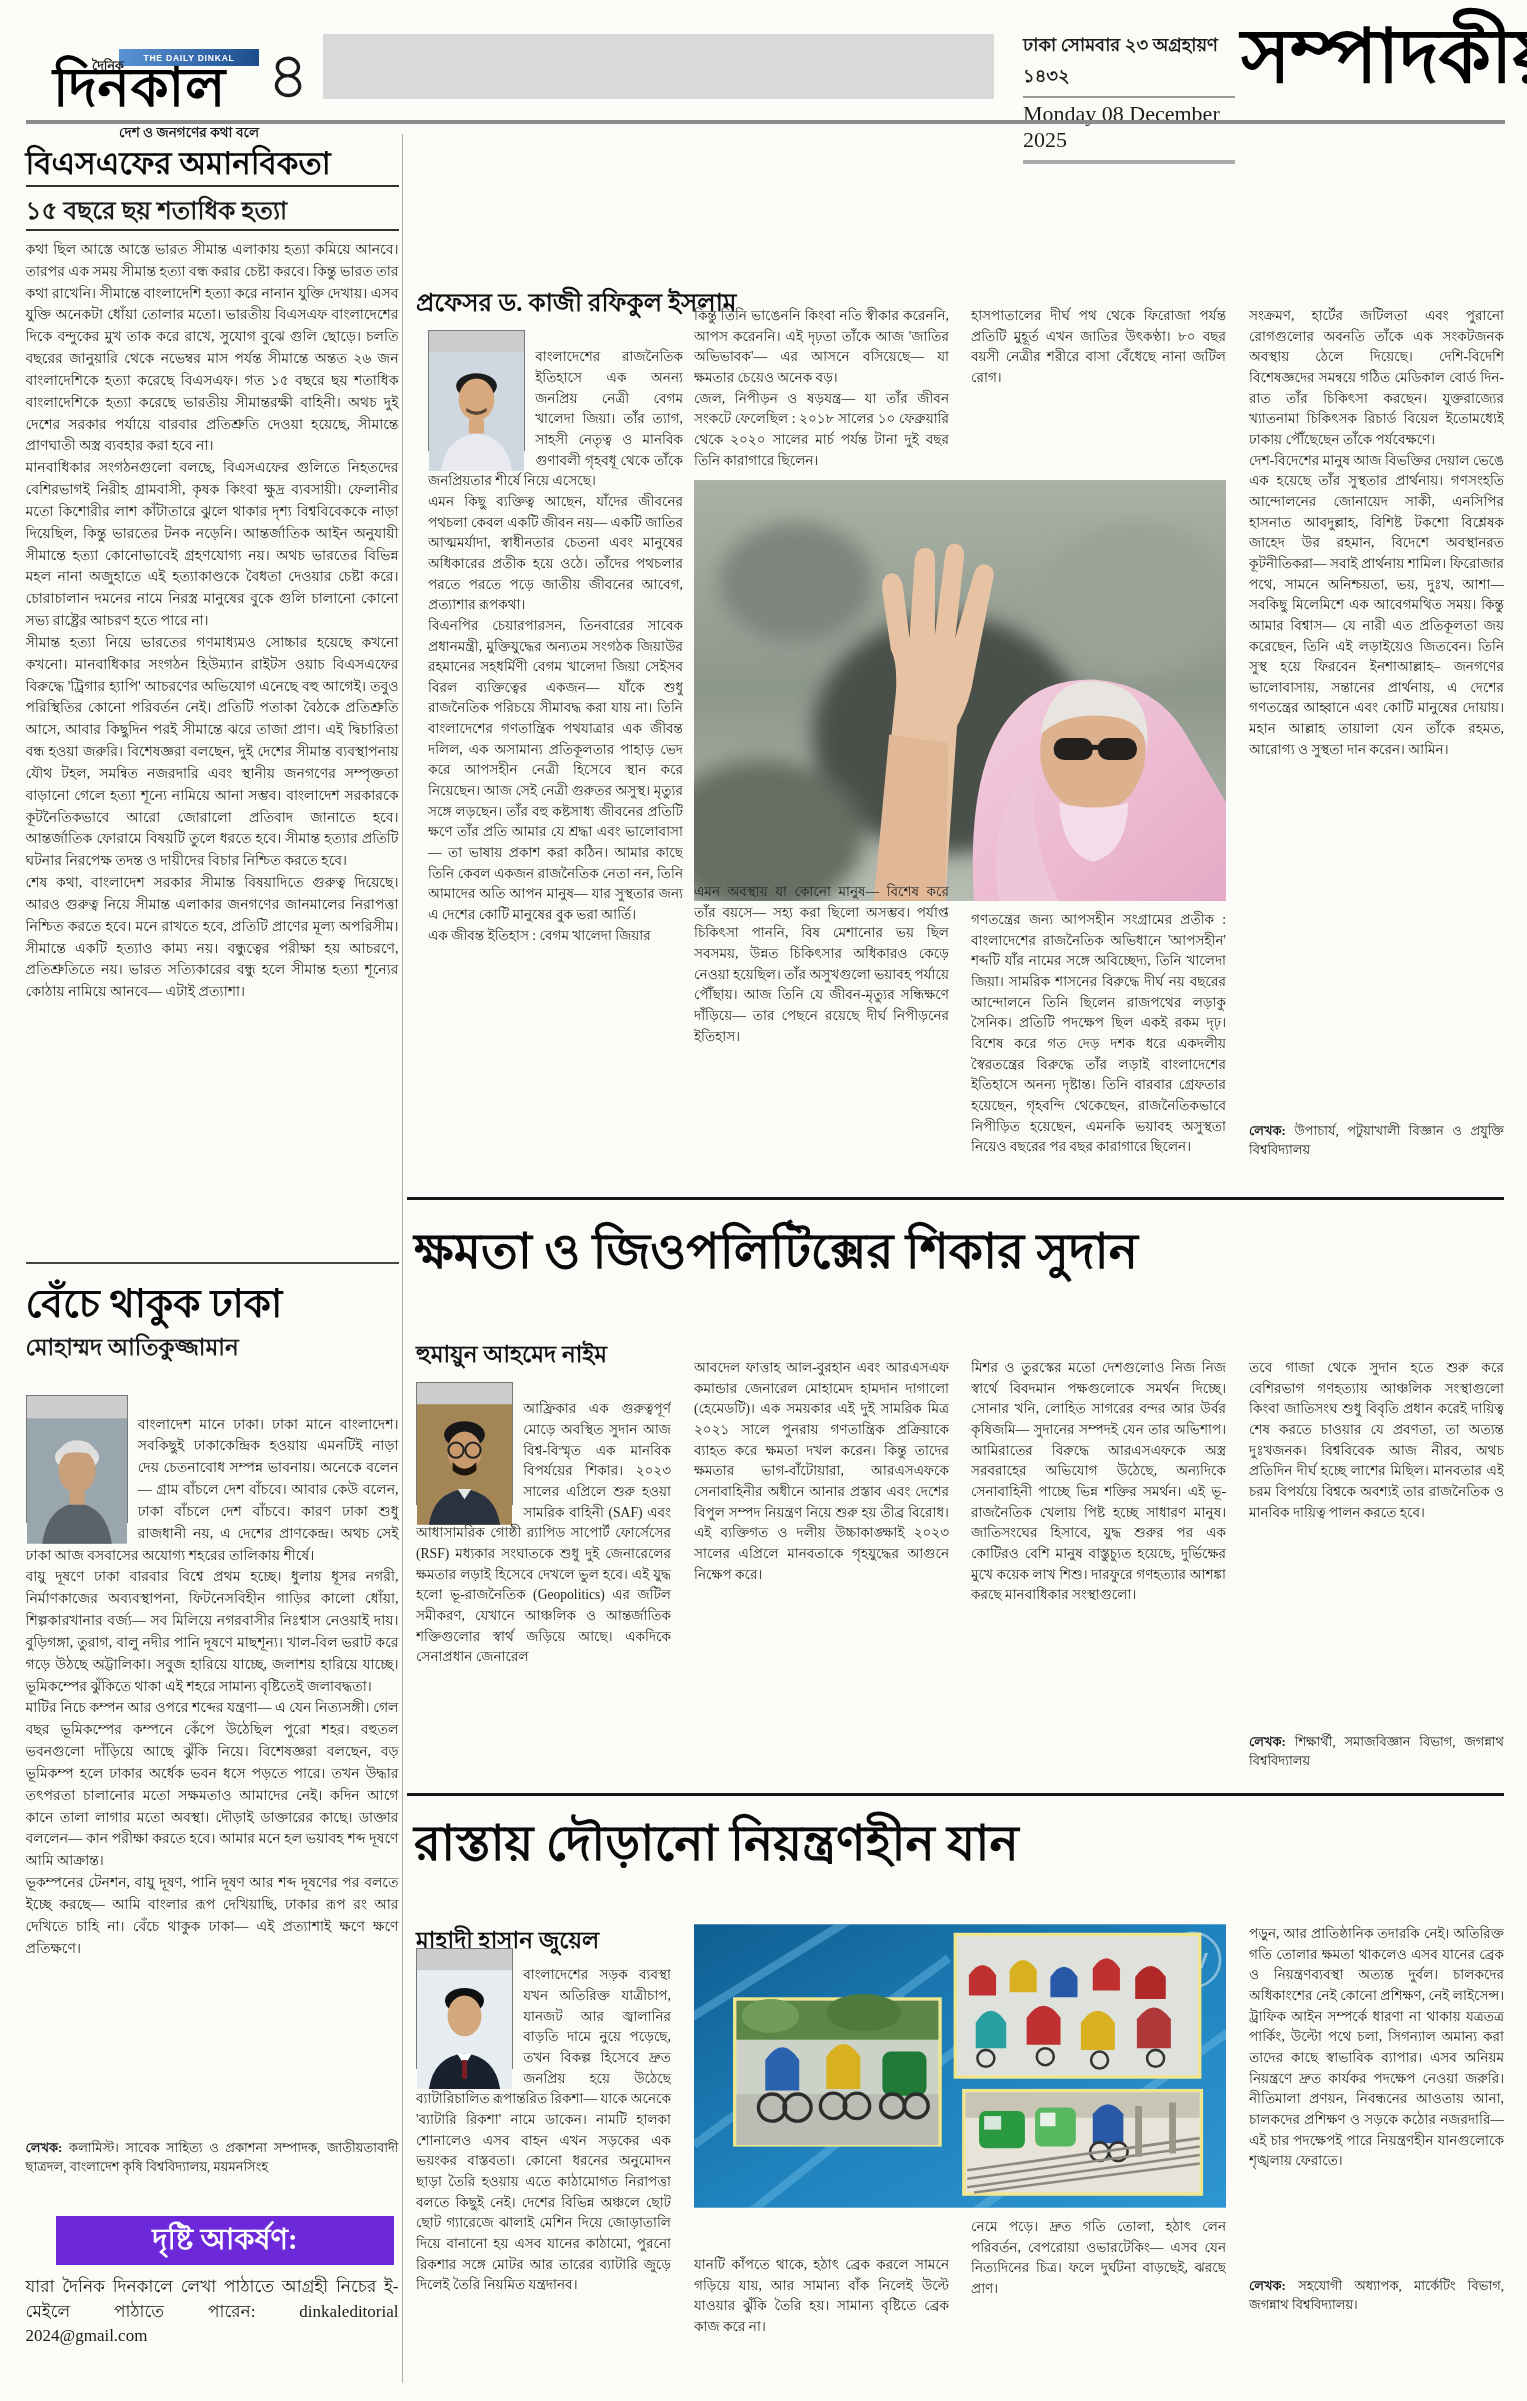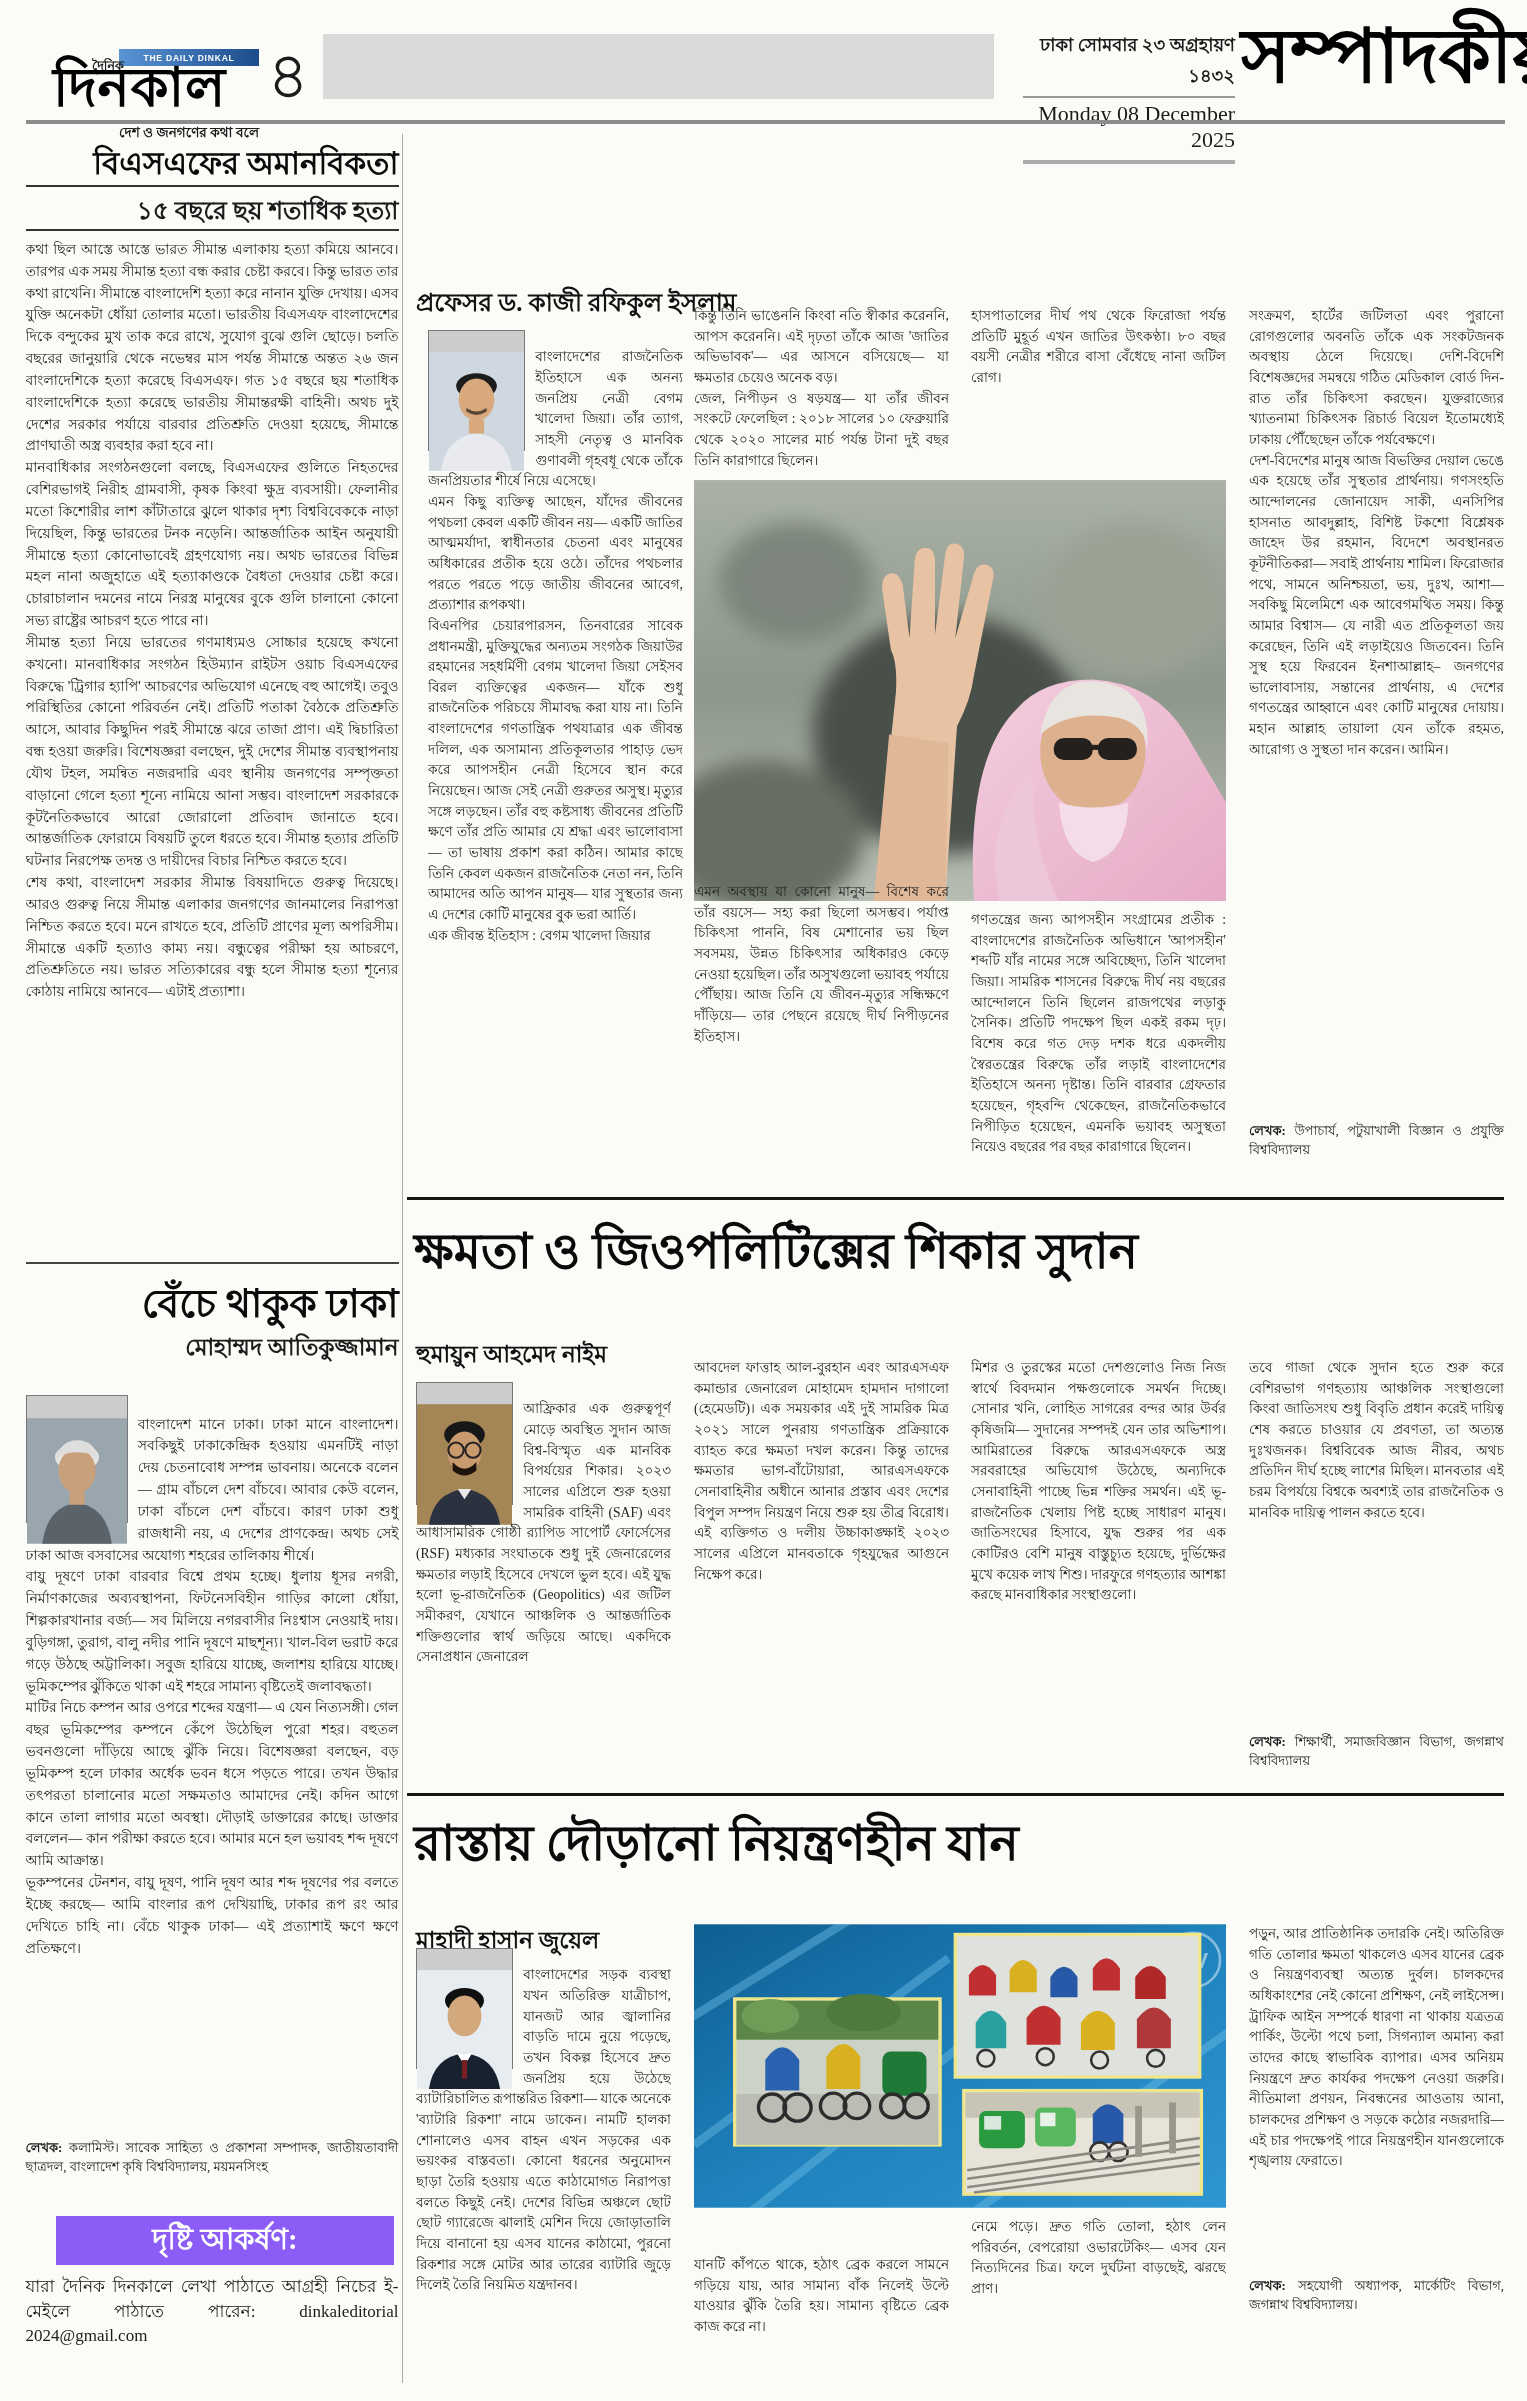--- a/index.html
+++ b/index.html
@@ -3,34 +3,34 @@
 <meta charset="utf-8">
 <style>
   html,body{margin:0;padding:0;background:#e8e8e4;}
   #page{position:relative;width:1528px;height:2401px;background:#fbfbf8;margin:0 auto;overflow:hidden;
         font-family:"Liberation Serif","DejaVu Sans",sans-serif;color:#1b1b1b;}
   .abs{position:absolute;}
   .body-text{font-size:13.6px;line-height:1.52;text-align:justify;white-space:pre-line;overflow:hidden;color:#222;}
   .rail-body{font-size:14px;line-height:1.56;}
   .headline{font-weight:bold;color:#0a0a0a;letter-spacing:0px;}
   .byline{font-weight:bold;font-size:24.6px;color:#111;margin-top:36px;}
-  .center{text-align:right;}
+  .center{text-align:left;}
   .rule{background:#8c8c8c;}
   .black-rule{background:#151515;}
   .note-label{font-weight:bold;}
   .note{font-size:13px;line-height:1.45;text-align:justify;color:#222;}
   .avatar{float:left;margin:3.4px 10.2px 5.1px 0;border:0.8px solid #777;background:#ccc;}
   .col{width:255px;}
   .mast-brand{font-weight:bold;font-size:54px;line-height:1;color:#000;letter-spacing:0.8px;}
   .ribbon{background:linear-gradient(90deg,#5a94d4,#1c4c8c);color:#fff;font-family:"Liberation Sans",sans-serif;
           font-size:8.5px;font-weight:bold;letter-spacing:0.8px;display:flex;align-items:center;justify-content:center;}
   .datebn{font-weight:bold;font-size:18px;}
   .dateen{font-size:22px;}
   .section-title{font-weight:bold;font-size:75px;line-height:1;color:#000;}
-  .notice-box{background:#8b5cf6;color:#fff;display:flex;align-items:center;justify-content:center;
+  .notice-box{background:#6d28d9;color:#fff;display:flex;align-items:center;justify-content:center;
               font-weight:bold;font-size:29px;}
   svg{display:block;}
 </style>
 </head>
 <body>
 
 <div id="page">
 
   <div class="abs" style="left:119px;top:49px;width:140px;height:17px;">
     <div class="ribbon" style="width:100%;height:100%;">THE DAILY DINKAL</div>

